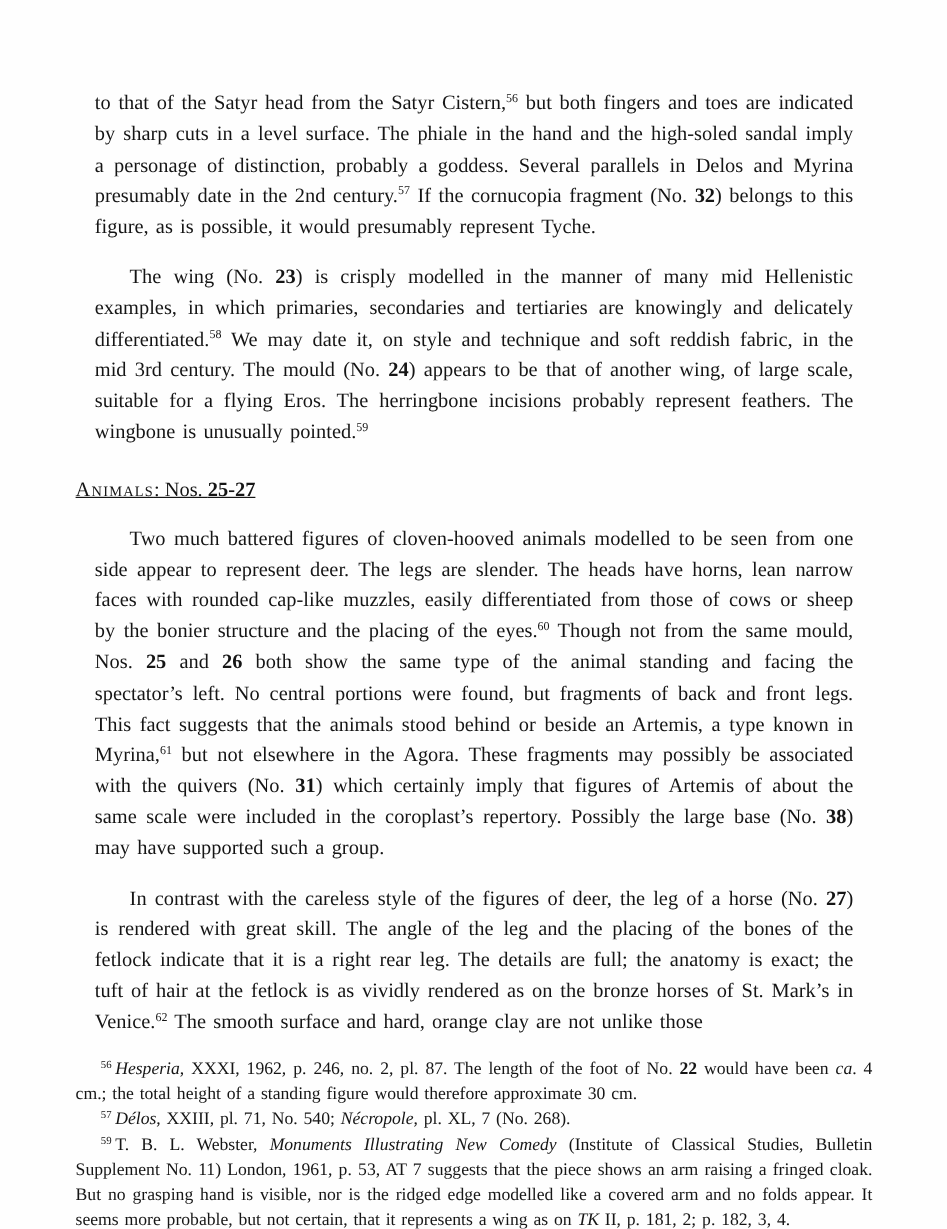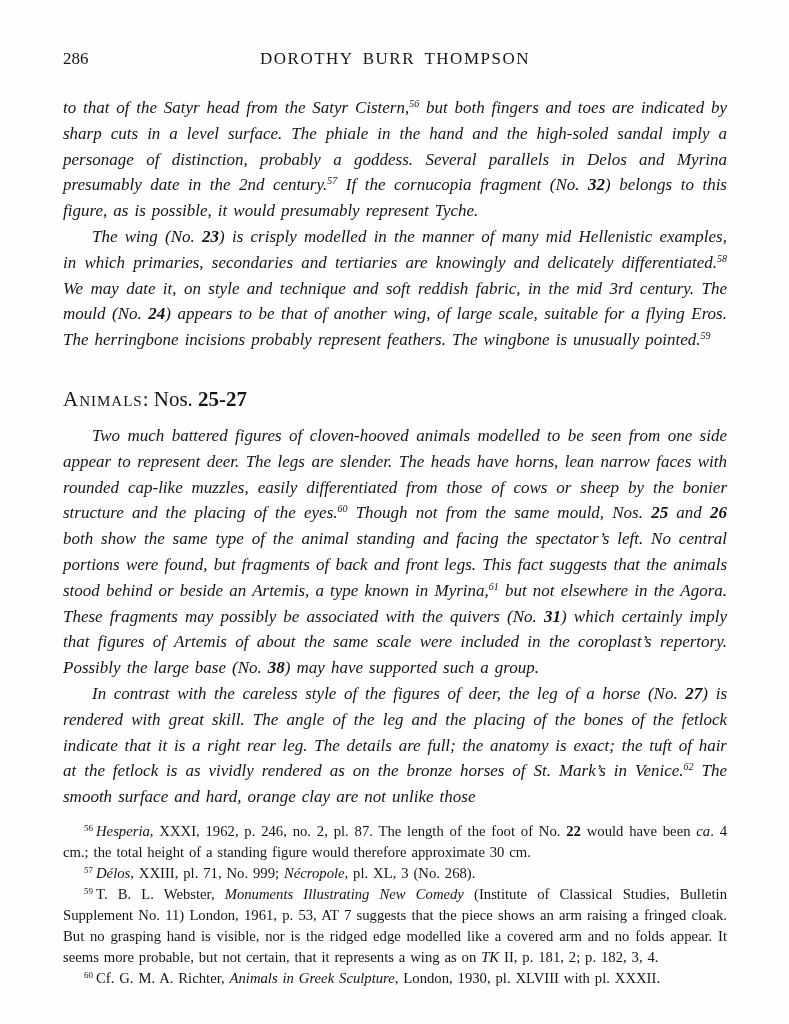--- a/index.html
+++ b/index.html
@@ -27,33 +27,33 @@
   .running-title {
     display: block;
     text-align: center;
     letter-spacing: 1.5px;
     word-spacing: 4px;
   }
   .body-text {
     margin-top: 24px;
   }
   p.para {
-    margin: 0;
+    margin: 16px;
     font-size: 17px;
     line-height: 25.8px;
     text-align: justify;
     word-spacing: 1.8px;
-    font-style: italic;
   }
   p.para.indent { text-indent: 29px; }
   h2.section-heading {
-    margin: 34px 0 11px 0;
-    font-size: 21px;
+    margin: 22px 0 11px 0;
+    font-size: 17px;
     font-weight: normal;
     line-height: 25px;
+    text-decoration: underline;
   }
   .sc { font-variant: small-caps; letter-spacing: 1px; }
   .b { font-weight: bold; }
   .i { font-style: italic; }
   .n { }
   sup.fn-ref {
     font-size: 10px;
     line-height: 0;
     vertical-align: 6px;
     letter-spacing: 0;
@@ -73,32 +73,28 @@
     font-size: 9px;
     line-height: 0;
     vertical-align: 5px;
     margin-right: 3px;
   }
 </style>
 </head>
 <body>
 
 <div class="page">
-  <header class="running-header">
-    <span class="page-num">286</span>
-    <span class="running-title">DOROTHY BURR THOMPSON</span>
-  </header>
 
   <main class="body-text" id="body-content">
       <p class="para"><span class="n">to that of the Satyr head from the Satyr Cistern,</span><sup class="fn-ref">56</sup><span class="n"> but both fingers and toes are indicated by sharp cuts in a level surface.  The phiale in the hand and the high-soled sandal imply a personage of distinction, probably a goddess.  Several parallels in Delos and Myrina presumably date in the 2nd century.</span><sup class="fn-ref">57</sup><span class="n">  If the cornucopia fragment (No. </span><span class="b">32</span><span class="n">) belongs to this figure, as is possible, it would presumably represent Tyche.</span></p>
       <p class="para indent"><span class="n">The wing (No. </span><span class="b">23</span><span class="n">) is crisply modelled in the manner of many mid Hellenistic examples, in which primaries, secondaries and tertiaries are knowingly and delicately differentiated.</span><sup class="fn-ref">58</sup><span class="n">  We may date it, on style and technique and soft reddish fabric, in the mid 3rd century.  The mould (No. </span><span class="b">24</span><span class="n">) appears to be that of another wing, of large scale, suitable for a flying Eros.  The herringbone incisions probably represent feathers.  The wingbone is unusually pointed.</span><sup class="fn-ref">59</sup></p>
       <h2 class="section-heading"><span class="sc">Animals</span><span class="n">: Nos. </span><span class="b">25-27</span></h2>
       <p class="para indent"><span class="n">Two much battered figures of cloven-hooved animals modelled to be seen from one side appear to represent deer.  The legs are slender.  The heads have horns, lean narrow faces with rounded cap-like muzzles, easily differentiated from those of cows or sheep by the bonier structure and the placing of the eyes.</span><sup class="fn-ref">60</sup><span class="n">  Though not from the same mould, Nos. </span><span class="b">25</span><span class="n"> and </span><span class="b">26</span><span class="n"> both show the same type of the animal standing and facing the spectator’s left.  No central portions were found, but fragments of back and front legs.  This fact suggests that the animals stood behind or beside an Artemis, a type known in Myrina,</span><sup class="fn-ref">61</sup><span class="n"> but not elsewhere in the Agora.  These fragments may possibly be associated with the quivers (No. </span><span class="b">31</span><span class="n">) which certainly imply that figures of Artemis of about the same scale were included in the coroplast’s repertory.  Possibly the large base (No. </span><span class="b">38</span><span class="n">) may have supported such a group.</span></p>
       <p class="para indent"><span class="n">In contrast with the careless style of the figures of deer, the leg of a horse (No. </span><span class="b">27</span><span class="n">) is rendered with great skill.  The angle of the leg and the placing of the bones of the fetlock indicate that it is a right rear leg.  The details are full; the anatomy is exact; the tuft of hair at the fetlock is as vividly rendered as on the bronze horses of St. Mark’s in Venice.</span><sup class="fn-ref">62</sup><span class="n">  The smooth surface and hard, orange clay are not unlike those</span></p>
     </main>
 
   <section class="footnotes" id="footnotes">
       <p class="footnote"><sup class="fn-num">56</sup><span class="i">Hesperia</span><span class="n">, XXXI, 1962, p. 246, no. 2, pl. 87.  The length of the foot of No. </span><span class="b">22</span><span class="n"> would have been </span><span class="i">ca</span><span class="n">. 4 cm.; the total height of a standing figure would therefore approximate 30 cm.</span></p>
-      <p class="footnote"><sup class="fn-num">57</sup><span class="i">Délos</span><span class="n">, XXIII, pl. 71, No. 999; </span><span class="i">Nécropole</span><span class="n">, pl. XL, 3 (No. 268).</span></p>
+      <p class="footnote"><sup class="fn-num">57</sup><span class="i">Délos</span><span class="n">, XXIII, pl. 71, No. 540; </span><span class="i">Nécropole</span><span class="n">, pl. XL, 7 (No. 268).</span></p>
       <p class="footnote"><sup class="fn-num">59</sup><span class="n">T. B. L. Webster, </span><span class="i">Monuments Illustrating New Comedy</span><span class="n"> (Institute of Classical Studies, Bulletin Supplement No. 11) London, 1961, p. 53, AT 7 suggests that the piece shows an arm raising a fringed cloak.  But no grasping hand is visible, nor is the ridged edge modelled like a covered arm and no folds appear.  It seems more probable, but not certain, that it represents a wing as on </span><span class="i">TK</span><span class="n"> II, p. 181, 2; p. 182, 3, 4.</span></p>
       <p class="footnote"><sup class="fn-num">60</sup><span class="n">Cf. G. M. A. Richter, </span><span class="i">Animals in Greek Sculpture</span><span class="n">, London, 1930, pl. XLVIII with pl. XXXII.</span></p>
     </section>
 </div>
 
 </body></html>

